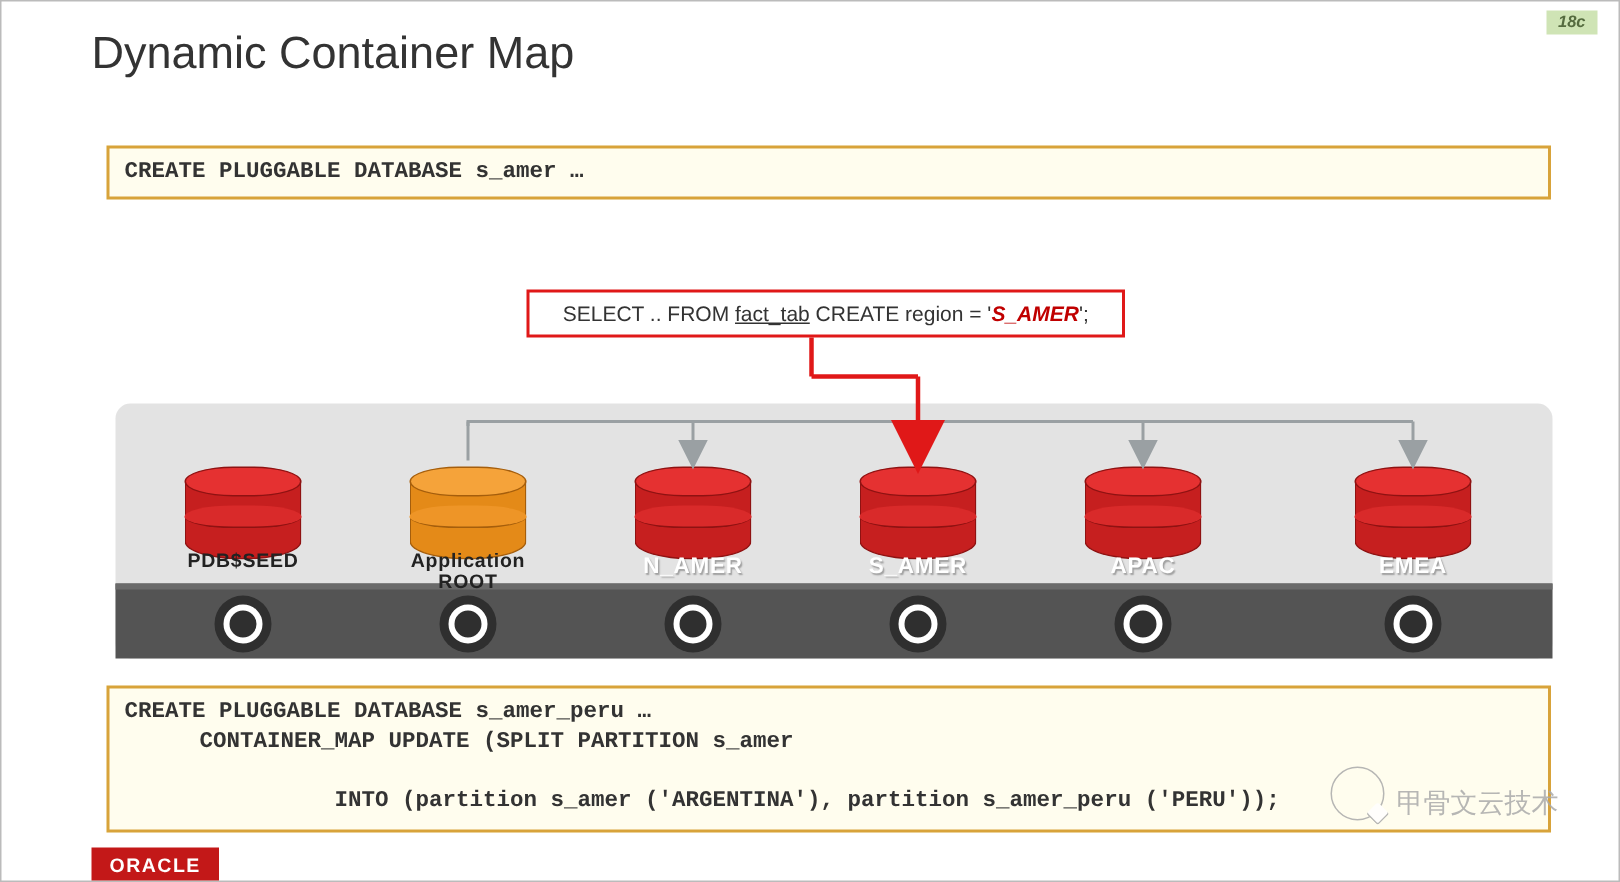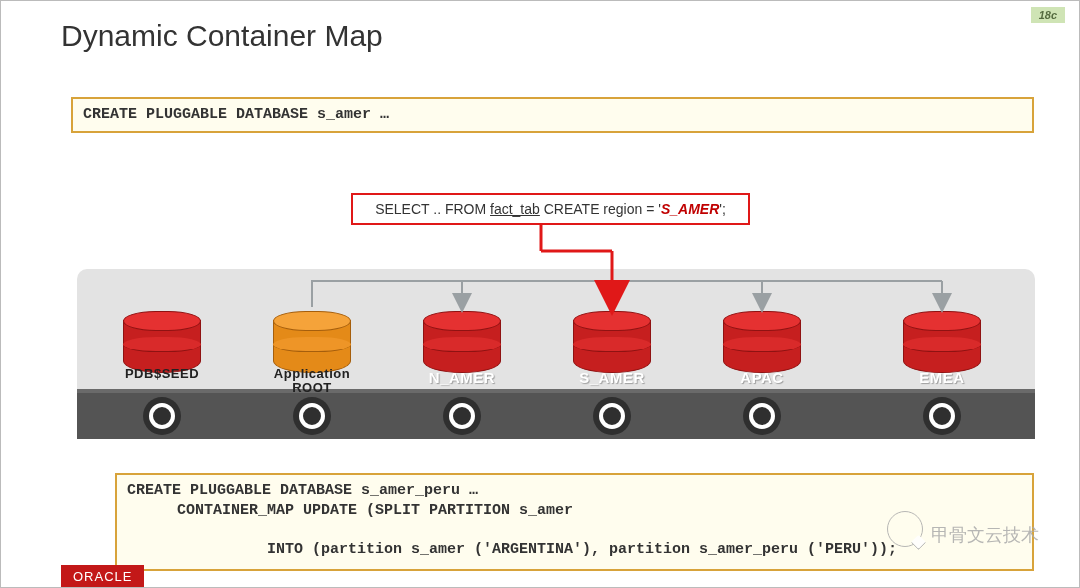--- a/index.html
+++ b/index.html
@@ -1,21 +1,21 @@
 <!DOCTYPE html>
 <html><head>
 <meta charset="utf-8">
 <style>
   html,body{margin:0;padding:0;background:#fff;font-family:Arial,Helvetica,sans-serif;}
   .slide{position:relative;width:1080px;height:588px;box-sizing:border-box;border:1px solid #bbb;}
   .title{position:absolute;left:60px;top:18px;font-size:30px;color:#333;font-weight:400;}
   .version-badge{position:absolute;right:14px;top:6px;background:#cfe4b5;color:#556b3f;font-size:11px;font-style:italic;font-weight:bold;padding:2px 8px;}
   .code-box{position:absolute;left:70px;right:45px;border:2px solid #d8a33a;background:#fffdee;color:#333;font-family:"Courier New",monospace;font-weight:bold;font-size:15px;line-height:1.3;padding:6px 10px;}
   .code-box.top{top:96px;}
-  .code-box.bottom{bottom:16px;padding-bottom:10px;margin-left:44px;}
+  .code-box.bottom{bottom:32px;padding-bottom:10px;}
   .code-indent1{padding-left:50px;display:block;}
   .code-indent2{padding-left:140px;display:block;}
   .select-box{position:absolute;top:192px;left:350px;width:375px;border:2px solid #e01818;background:#fff;color:#333;font-size:14px;padding:6px 10px;text-align:center;}
   .select-box .hl{color:#c00000;font-weight:bold;font-style:italic;}
   .select-box .ul{text-decoration:underline;}
   .band{position:absolute;top:268px;left:76px;right:44px;height:170px;background:#e3e3e3;border-radius:10px;}
   .rail{position:absolute;left:0;right:0;bottom:0;height:46px;background:#545454;border-top:4px solid #6a6a6a;}
   .wheel{position:absolute;bottom:4px;width:38px;height:38px;border-radius:50%;background:#2f2f2f;display:flex;align-items:center;justify-content:center;}
   .wheel:after{content:"";display:block;width:18px;height:18px;border:4px solid #fff;border-radius:50%;}
   .db{position:absolute;top:42px;width:78px;height:62px;}
@@ -25,21 +25,21 @@
   .db .cyl .band1{position:absolute;left:0;right:0;top:26px;height:14px;border-radius:50%/60%;}
   .db.red .top-el{background:#e53131;border:1px solid #8f1212;}
   .db.red .body{background:#c61f1f;border:1px solid #8f1212;border-top:none;}
   .db.red .band1{background:#d92a2a;border-bottom:1px solid #8f1212;}
   .db.orange .top-el{background:#f5a33a;border:1px solid #a55e0c;}
   .db.orange .body{background:#e48a18;border:1px solid #a55e0c;border-top:none;}
   .db.orange .band1{background:#ee9527;border-bottom:1px solid #a55e0c;}
   .db-label{position:absolute;left:-30px;right:-30px;top:58px;text-align:center;color:#fff;font-weight:bold;font-size:15px;letter-spacing:0.5px;text-shadow:1px 1px 1px rgba(0,0,0,.3);}
   .db-label.black{color:#222;text-shadow:none;top:56px;font-size:13px;line-height:1.1;}
   svg.arrows{position:absolute;left:0;top:0;width:100%;height:100%;pointer-events:none;}
-  .oracle-tag{position:absolute;left:60px;bottom:0;background:#c31818;color:#fff;font-size:13px;font-weight:normal;letter-spacing:1px;padding:4px 12px 3px;}
+  .oracle-tag{position:absolute;left:60px;bottom:0;background:#c31818;color:#fff;font-size:13px;font-weight:bold;letter-spacing:1px;padding:4px 12px 3px;}
   .watermark{position:absolute;right:40px;bottom:40px;color:#aaa;font-size:18px;display:flex;align-items:flex-end;gap:8px;opacity:.85;}
   .watermark .bubble{width:34px;height:34px;border:1.5px solid #aaa;border-radius:50%;position:relative;}
   .watermark .bubble:after{content:"";position:absolute;right:-2px;bottom:-2px;width:10px;height:10px;border-right:1.5px solid #aaa;border-bottom:1.5px solid #aaa;transform:rotate(45deg);background:#fff;border-radius:2px;}
 </style>
 </head>
 <body>
 
 <div class="slide">
 
   <div class="version-badge">18c</div>

